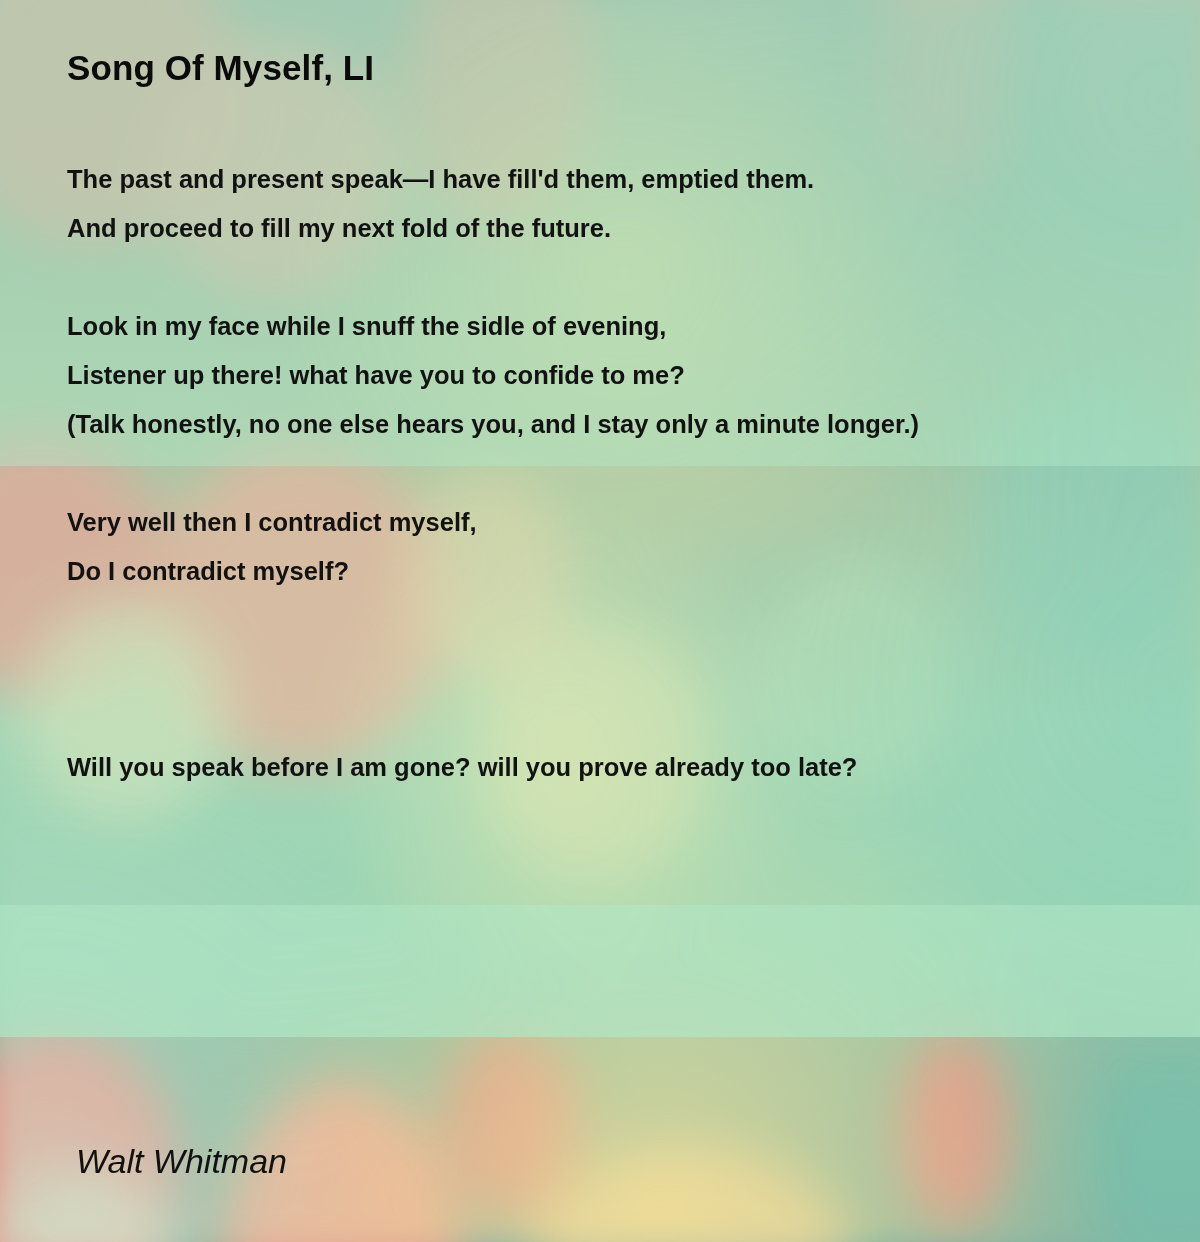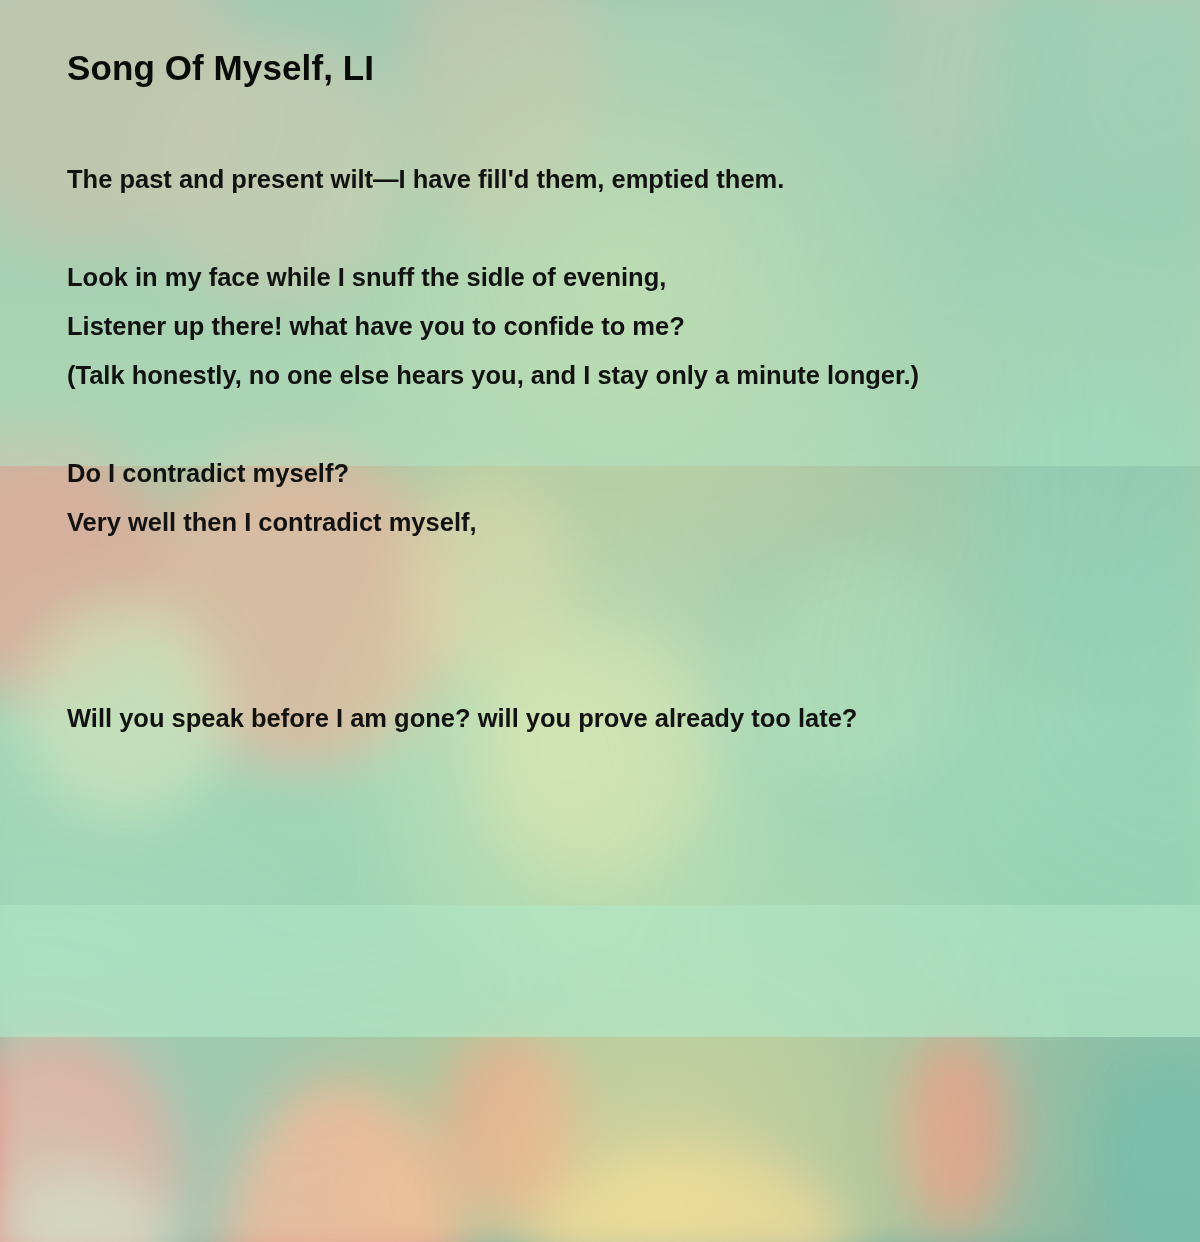--- a/index.html
+++ b/index.html
@@ -140,28 +140,30 @@
     </div>
   <div class="bg-layer" id="bg-glow"></div>
 
   <div class="tint-band" id="tint-band-top"></div>
   <div class="tint-band" id="tint-band-middle"></div>
   <div class="tint-band" id="tint-band-lower"></div>
 
   <div id="content">
     <h1 id="poem-title">Song Of Myself, LI</h1>
     <div id="poem-body">
-        <div class="poem-line">The past and present wilt—I have fill'd them, emptied them.</div>
+        <div class="poem-line">The past and present speak—I have fill'd them, emptied them.</div>
+        <div class="poem-line">And proceed to fill my next fold of the future.</div>
         <div class="poem-line blank"></div>
         <div class="poem-line">Look in my face while I snuff the sidle of evening,</div>
         <div class="poem-line">Listener up there! what have you to confide to me?</div>
         <div class="poem-line">(Talk honestly, no one else hears you, and I stay only a minute longer.)</div>
         <div class="poem-line blank"></div>
+        <div class="poem-line">Very well then I contradict myself,</div>
         <div class="poem-line">Do I contradict myself?</div>
-        <div class="poem-line">Very well then I contradict myself,</div>
         <div class="poem-line blank"></div>
         <div class="poem-line blank"></div>
         <div class="poem-line blank"></div>
         <div class="poem-line">Will you speak before I am gone? will you prove already too late?</div>
       </div>
+    <div id="poem-author">Walt Whitman</div>
   </div>
 
 </div>
 
 </body></html>

